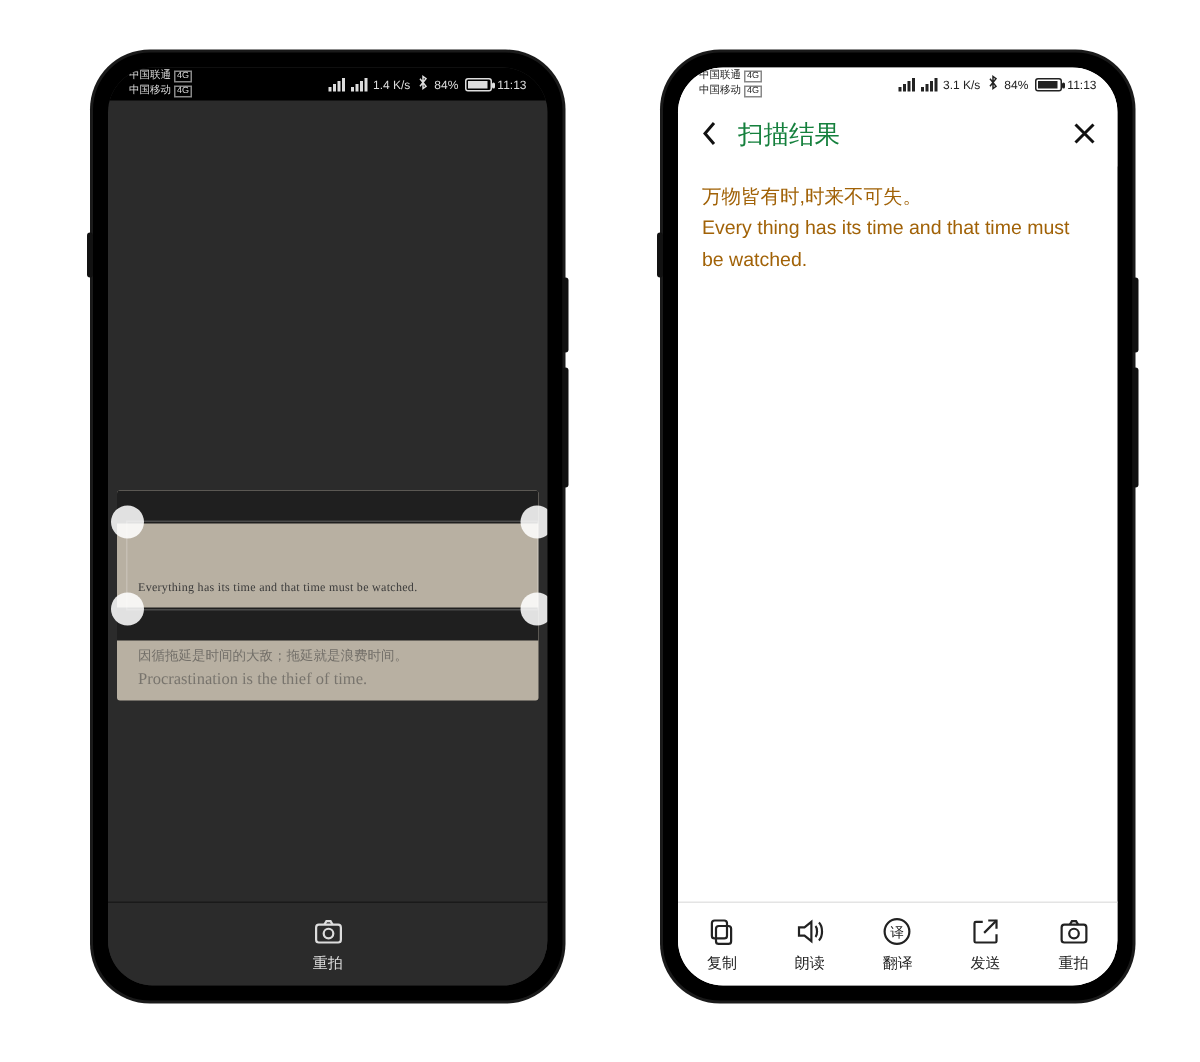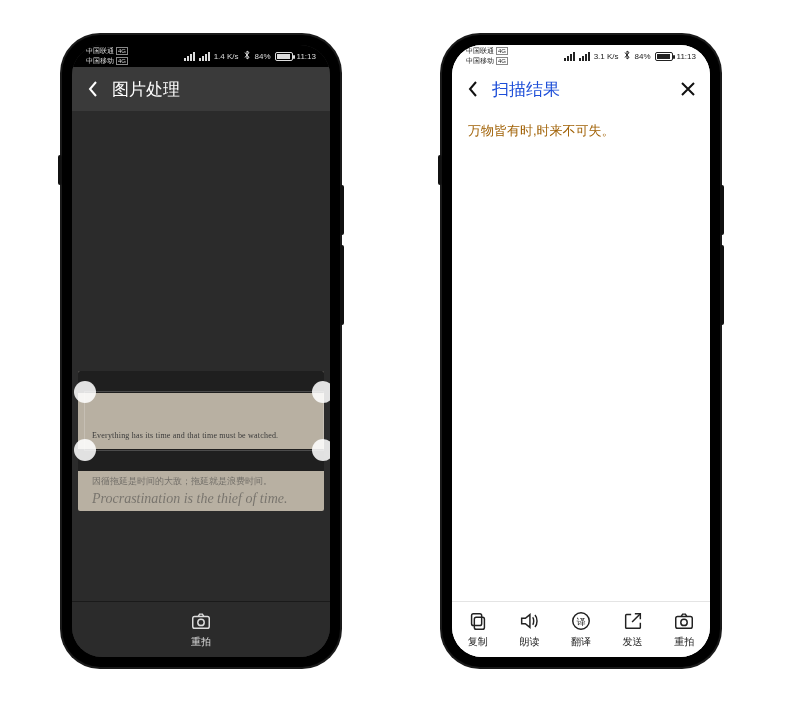--- a/index.html
+++ b/index.html
@@ -4,21 +4,21 @@
 <style>
   * { box-sizing: border-box; margin: 0; padding: 0; }
   body {
     width: 800px; height: 708px;
     background: #ffffff;
     font-family: -apple-system, "PingFang SC", "Microsoft YaHei", sans-serif;
     position: relative;
   }
   .phone {
     position: absolute;
-    width: 278px; height: 632px;
+    width: 313px; height: 632px;
     border-radius: 38px;
     background: #000;
     box-shadow: 0 0 0 2px #1a1a1a;
   }
   .phone-left  { left: 62px;  top: 35px; }
   .phone-right { left: 442px; top: 35px; }
   .side-btn {
     position: absolute; background:#111; border-radius:2px;
   }
   .btn-r1 { right:-4px; top:150px; width:4px; height:50px; }
@@ -49,21 +49,21 @@
   .sigbars i:nth-child(3){height:7px}.sigbars i:nth-child(4){height:9px}
   .batt { width:18px;height:9px;border:1px solid currentColor;border-radius:2px;position:relative;display:inline-block;}
   .batt::after{content:"";position:absolute;right:-3px;top:2px;width:2px;height:4px;background:currentColor;border-radius:1px;}
   .batt i{position:absolute;left:1px;top:1px;bottom:1px;width:84%;background:currentColor;}
   
   .hdr {
     height:44px; display:flex; align-items:center; padding:0 12px;
     font-size:17px; font-weight:500;
   }
   .hdr-dark  { background:#3a3a3a; color:#fff; }
-  .hdr-light { background:#fff; color:#1d4ed8; border-bottom:0; }
+  .hdr-light { background:#fff; color:#15803d; border-bottom:0; }
   .back-chevron { width:18px;height:18px; margin-right:10px; display:flex;align-items:center;justify-content:center; }
   .close-x { margin-left:auto; width:20px;height:20px; display:flex;align-items:center;justify-content:center; }
   .content { flex:1; position:relative; overflow:hidden; }
   
   .crop-photo {
     position:absolute; left:6px; right:6px; top:260px; height:140px;
     background:#b8b0a2;
     border-radius:2px;
     overflow:hidden;
   }
@@ -84,21 +84,21 @@
   .h-tl{left:-11px;top:-11px}.h-tr{right:-11px;top:-11px}
   .h-bl{left:-11px;bottom:-11px}.h-br{right:-11px;bottom:-11px}
   .hw-line {
     position:absolute; left:14px; right:10px;
     font-family:"Segoe Script","Comic Sans MS",cursive;
     color:#3a3a3a;
   }
   .hw1{top:26px;font-size:9px}
   .hw2{top:60px;font-size:8px;letter-spacing:.2px}
   .hw3{top:104px;font-size:9px;opacity:.55}
-  .hw4{top:120px;font-size:14px;font-style:italic;opacity:.5}
+  .hw4{top:120px;font-size:11px;opacity:.5}
   
   .bbar {
     height:56px; display:flex; align-items:center; justify-content:space-around;
     font-size:10px;
   }
   .bbar-dark  { background:#2b2b2b; color:#ddd; border-top:1px solid #1a1a1a; }
   .bbar-light { background:#fff; color:#222; border-top:1px solid #e4e4e4; }
   .bbar .item { display:flex; flex-direction:column; align-items:center; gap:3px; flex:1; }
   .bbar .item svg { width:22px; height:22px; }
   .recognize-btn {
@@ -145,28 +145,20 @@
             </svg>
         </span>
         <span>84%</span>
         <span class="batt">
             <i></i>
           </span>
         <span>11:13</span>
       </div>
     </div>
 
-    <div class="hdr hdr-dark">
-      <span class="back-chevron">
-        <svg width="12" height="18" viewBox="0 0 12 18" fill="none" stroke="#fff" stroke-width="2">
-            <path d="M9 2 L3 9 L9 16"></path>
-          </svg>
-      </span>
-      <span>图片处理</span>
-    </div>
 
     <div class="content">
       <div class="crop-photo">
         <div class="darkband band-top"></div>
         <div class="darkband band-mid"></div>
         <div class="hw-line hw2">Everything has its time and that time must be watched.</div>
         <div class="hw-line hw3">因循拖延是时间的大敌；拖延就是浪费时间。</div>
         <div class="hw-line hw4">Procrastination is the thief of time.</div>
       </div>
       <div class="crop-overlay">
@@ -239,20 +231,21 @@
       <span class="close-x">
         <svg width="16" height="16" viewBox="0 0 16 16" stroke="#111" stroke-width="2">
             <path d="M2 2 L14 14 M14 2 L2 14"></path>
           </svg>
       </span>
     </div>
 
     <div class="content">
       <div class="result-text">
         <div>万物皆有时,时来不可失。</div>
+        <div>Every thing has its time and that time must be watched.</div>
       </div>
     </div>
 
     <div class="bbar bbar-light">
       <div class="item">
         <svg viewBox="0 0 24 24" fill="none" stroke="#222" stroke-width="1.6">
             <rect x="8" y="8" width="11" height="13" rx="2"></rect>
             <rect x="5" y="4" width="11" height="13" rx="2"></rect>
           </svg>
         <span>复制</span>

